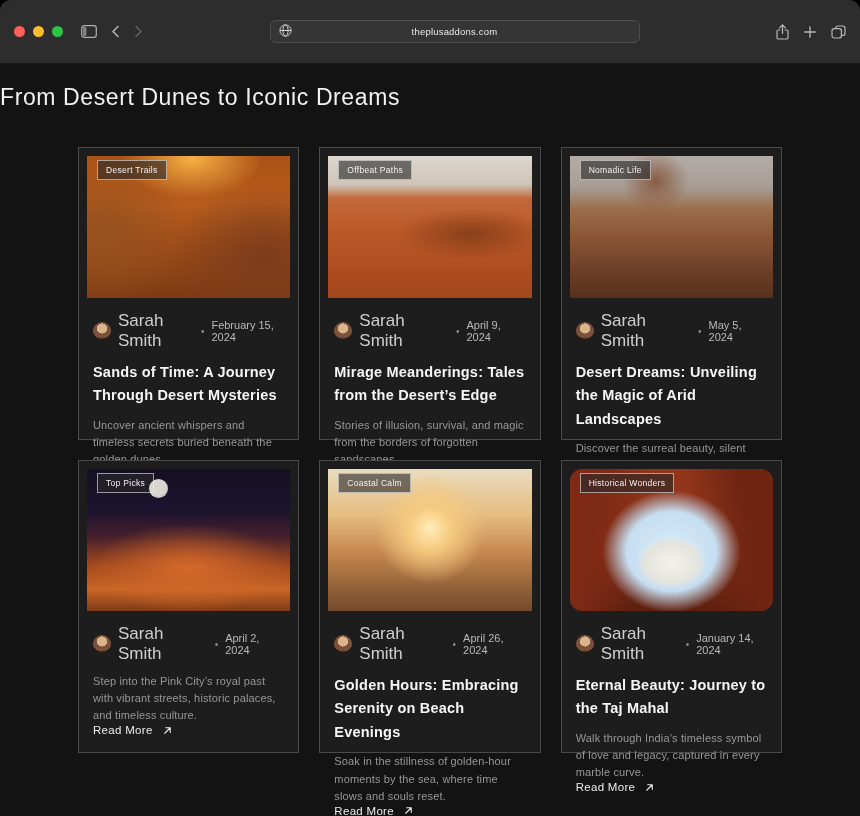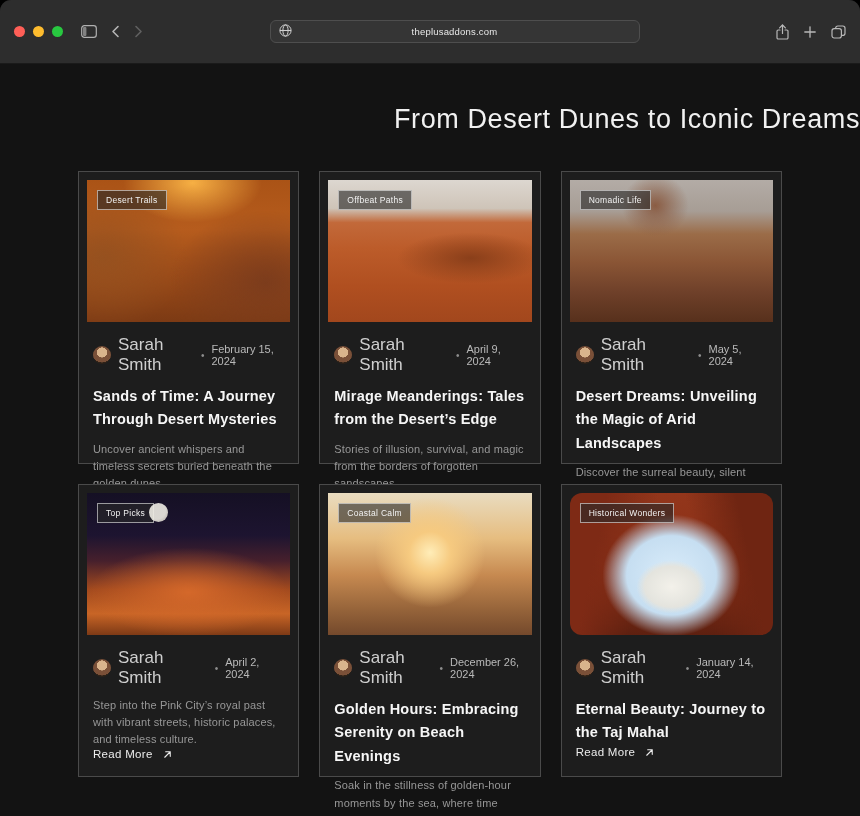--- a/index.html
+++ b/index.html
@@ -46,24 +46,24 @@
   }
   .urlbar .globe{position:absolute;left:8px;top:3px;}
   .url-text{
     flex:1;text-align:center;
     color:#e8e8e8;font-size:9.5px;letter-spacing:.2px;
   }
   .right-icons{display:flex;gap:15px;align-items:center;margin-left:10px;}
   
   .content{flex:1;background:#131313;overflow:hidden;}
   .page-title{
-    margin:40px 0 0;
-    text-align:right;
+    margin:20px 0 0;
+    text-align:left;
     color:#f1f1f1;
-    font-size:27px;
+    font-size:23px;
     font-weight:300;
     letter-spacing:.6px;
   }
   .grid{
     width:704px;
     margin:36px auto 0;
     display:grid;
     grid-template-columns:repeat(3,1fr);
     gap:20px;
   }
@@ -73,21 +73,21 @@
     background:#1d1d1d;
     border:1px solid #4a4a4a;
     padding:8px;
     display:flex;flex-direction:column;
   }
   .thumb{
     height:142px;flex:0 0 142px;
     position:relative;
   }
   .badge{
-    position:absolute;top:10px;left:10px;
+    position:absolute;top:4px;left:10px;
     font-size:8.5px;letter-spacing:.3px;
     color:#f2f2f2;
     background:rgba(40,40,40,.62);
     border:1px solid rgba(255,255,255,.55);
     padding:4px 8px;
     white-space:nowrap;
   }
   .card-body{
     flex:1;display:flex;flex-direction:column;
     padding:0 6px 4px;
@@ -327,21 +327,21 @@
 
       <article class="card">
         <div class="thumb img-beach">
           <span class="badge">Coastal Calm</span>
         </div>
         <div class="card-body">
           <div class="meta">
             <span class="avatar"></span>
             <span class="author">Sarah Smith</span>
             <span class="dot">•</span>
-            <span class="date">December 26, 2024</span>
+            <span class="date">April 26, 2024</span>
           </div>
           <h3 class="post-title">Golden Hours: Embracing Serenity on Beach Evenings</h3>
           <p class="post-desc">Soak in the stillness of golden-hour moments by the sea, where time slows and souls reset.</p>
           <a class="readmore">
             <span>Read More</span>
             <svg width="11" height="11" viewBox="0 0 24 24">
               <path d="M6 18 L18 6 M8 6 H18 V16" fill="none" stroke="#ececec" stroke-width="2.4" stroke-linecap="round" stroke-linejoin="round"></path>
             </svg>
           </a>
         </div>
@@ -352,20 +352,21 @@
           <span class="badge">Historical Wonders</span>
         </div>
         <div class="card-body">
           <div class="meta">
             <span class="avatar"></span>
             <span class="author">Sarah Smith</span>
             <span class="dot">•</span>
             <span class="date">January 14, 2024</span>
           </div>
           <h3 class="post-title">Eternal Beauty: Journey to the Taj Mahal</h3>
+          <p class="post-desc">Walk through India’s timeless symbol of love and legacy, captured in every marble curve.</p>
           <a class="readmore">
             <span>Read More</span>
             <svg width="11" height="11" viewBox="0 0 24 24">
               <path d="M6 18 L18 6 M8 6 H18 V16" fill="none" stroke="#ececec" stroke-width="2.4" stroke-linecap="round" stroke-linejoin="round"></path>
             </svg>
           </a>
         </div>
       </article>
 
     </div>

